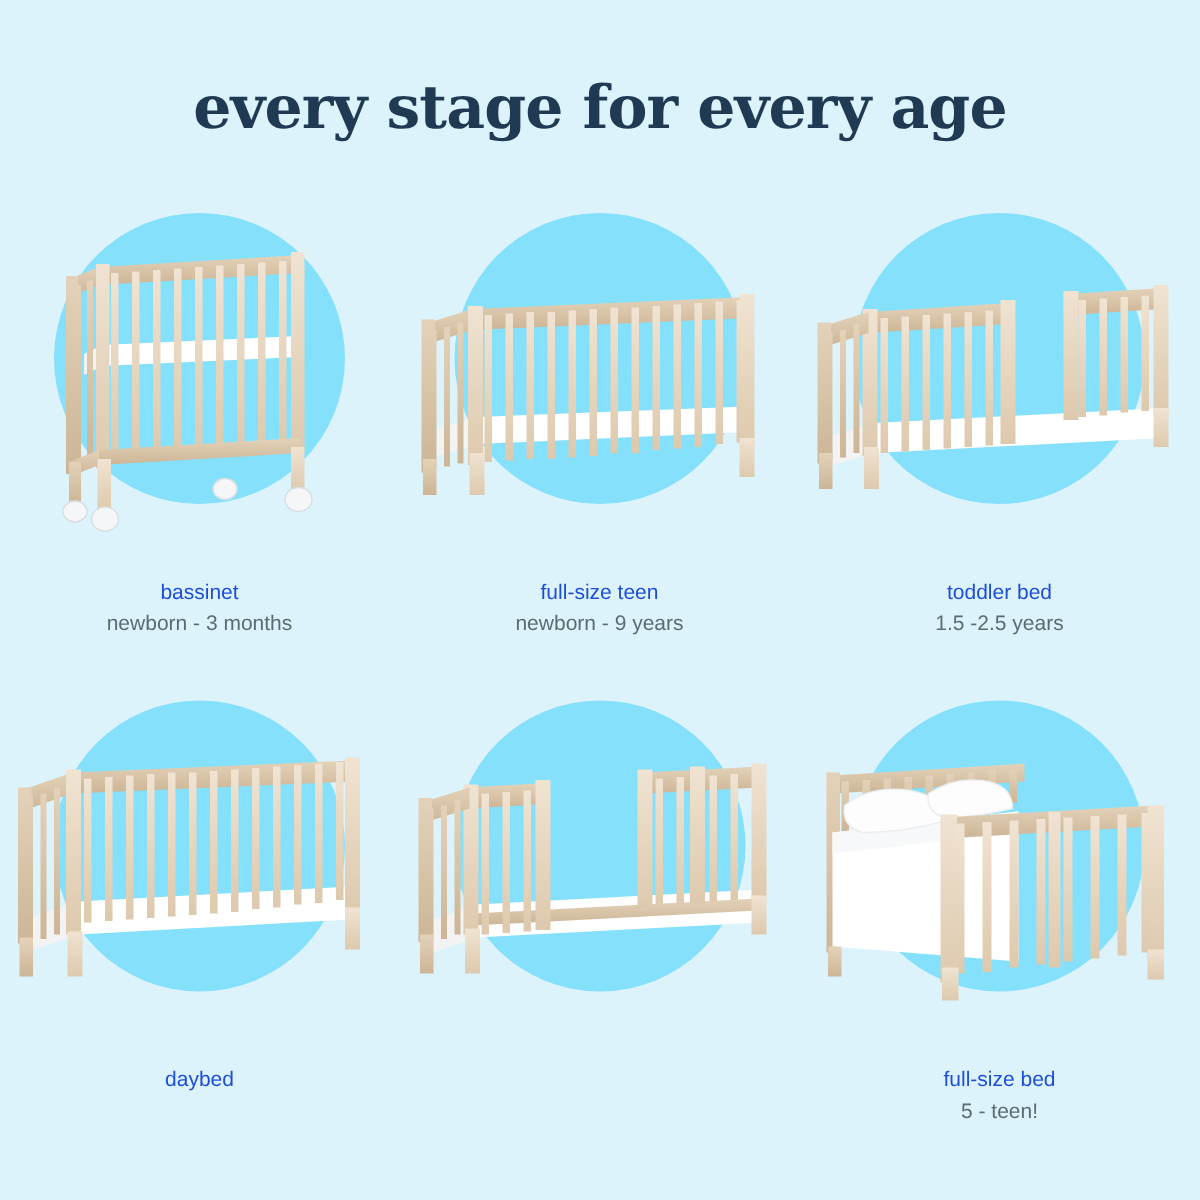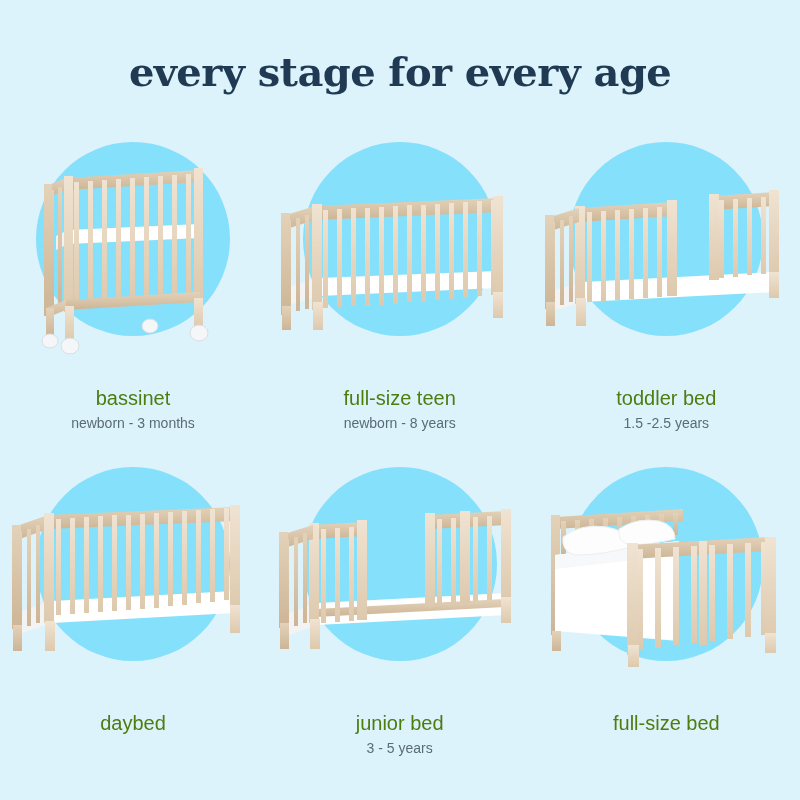--- a/index.html
+++ b/index.html
@@ -67,23 +67,23 @@
   .caption {
     position: absolute;
     left: 0;
     top: 265px;
     width: 100%;
     text-align: center;
     color: #5a6b78;
     line-height: 1.35;
   }
   .caption .name {
-    font-size: 20px;
+    font-size: 14px;
     font-weight: 400;
-    color: #4d7c0f;
+    color: #1d4ed8;
     display: block;
   }
   .caption .ages {
     font-size: 14px;
     font-weight: 400;
     color: #5a6b78;
     display: block;
     margin-top: 2px;
   }
 
@@ -218,21 +218,21 @@
           <rect x="45" y="84" width="10" height="106" fill="url(#w2)"></rect>
           <rect x="226" y="76" width="10" height="102" fill="url(#w2)"></rect>
 
           <rect x="15" y="186" width="9" height="24" fill="url(#w2d)"></rect>
           <rect x="46" y="182" width="10" height="28" fill="url(#w2)"></rect>
           <rect x="226" y="172" width="10" height="26" fill="url(#w2)"></rect>
         </svg>
       </div>
       <div class="caption">
         <span class="name">full-size teen</span>
-        <span class="ages">newborn - 8 years</span>
+        <span class="ages">newborn - 9 years</span>
       </div>
     </div>
 
     <div class="cell">
       <div class="circle"></div>
       <div class="art">
         <svg viewBox="0 0 266 255">
           <defs>
             <linearGradient id="w3" x1="0" y1="0" x2="0" y2="1">
               <stop offset="0" stop-color="#f0e3d2"></stop>
@@ -392,24 +392,20 @@
           </g>
           <rect x="158" y="68" width="10" height="94" fill="url(#w5)"></rect>
           <rect x="193" y="66" width="10" height="92" fill="url(#w5)"></rect>
           <rect x="234" y="64" width="10" height="92" fill="url(#w5)"></rect>
 
           <rect x="13" y="178" width="9" height="26" fill="url(#w5d)"></rect>
           <rect x="43" y="174" width="10" height="30" fill="url(#w5)"></rect>
           <rect x="234" y="152" width="10" height="26" fill="url(#w5)"></rect>
         </svg>
       </div>
-      <div class="caption">
-        <span class="name">junior bed</span>
-        <span class="ages">3 - 5 years</span>
-      </div>
     </div>
 
     <div class="cell">
       <div class="circle"></div>
       <div class="art">
         <svg viewBox="0 0 266 255">
           <defs>
             <linearGradient id="w6" x1="0" y1="0" x2="0" y2="1">
               <stop offset="0" stop-color="#f0e3d2"></stop>
               <stop offset="1" stop-color="#ddc9ad"></stop>
@@ -455,17 +451,18 @@
           <rect x="166" y="96" width="8" height="104" fill="url(#w6)"></rect>
           <rect x="232" y="92" width="11" height="104" fill="url(#w6)"></rect>
 
           <rect x="19" y="186" width="9" height="20" fill="url(#w6d)"></rect>
           <rect x="95" y="200" width="11" height="22" fill="url(#w6)"></rect>
           <rect x="232" y="188" width="11" height="20" fill="url(#w6)"></rect>
         </svg>
       </div>
       <div class="caption">
         <span class="name">full-size bed</span>
+        <span class="ages">5 - teen!</span>
       </div>
     </div>
 
   </div>
 </div>
 
 </body></html>

